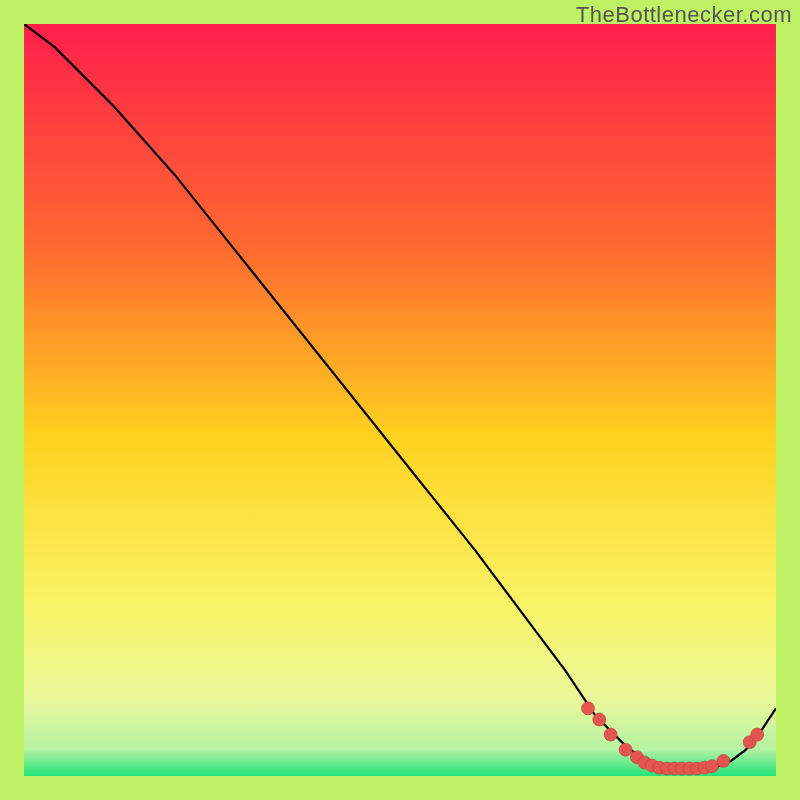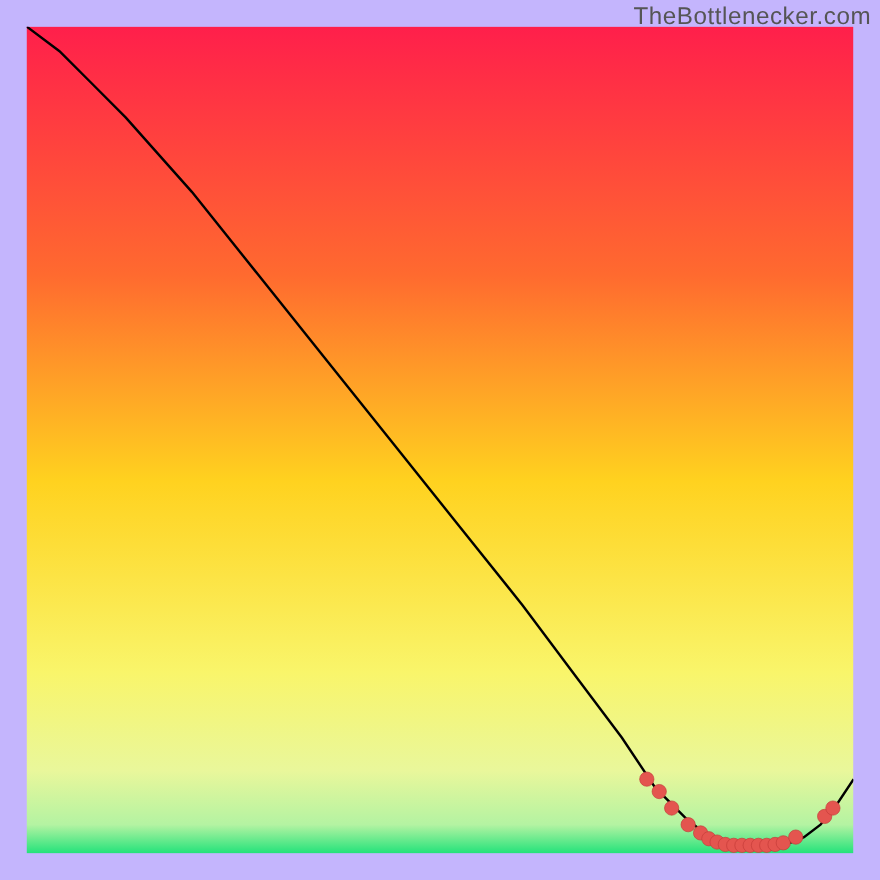--- a/index.html
+++ b/index.html
@@ -8,21 +8,21 @@
     width: 800px;
     height: 800px;
     background: #000;
     font-family: Arial, Helvetica, sans-serif;
     overflow: hidden;
   }
   .frame {
     position: relative;
     width: 800px;
     height: 800px;
-    background: #c4b5fd;
+    background: #bef264;
   }
   .watermark {
     position: absolute;
     top: 2px;
     right: 8px;
     color: #555;
     font-size: 22px;
     font-weight: 500;
     letter-spacing: 0.5px;
     z-index: 10;

